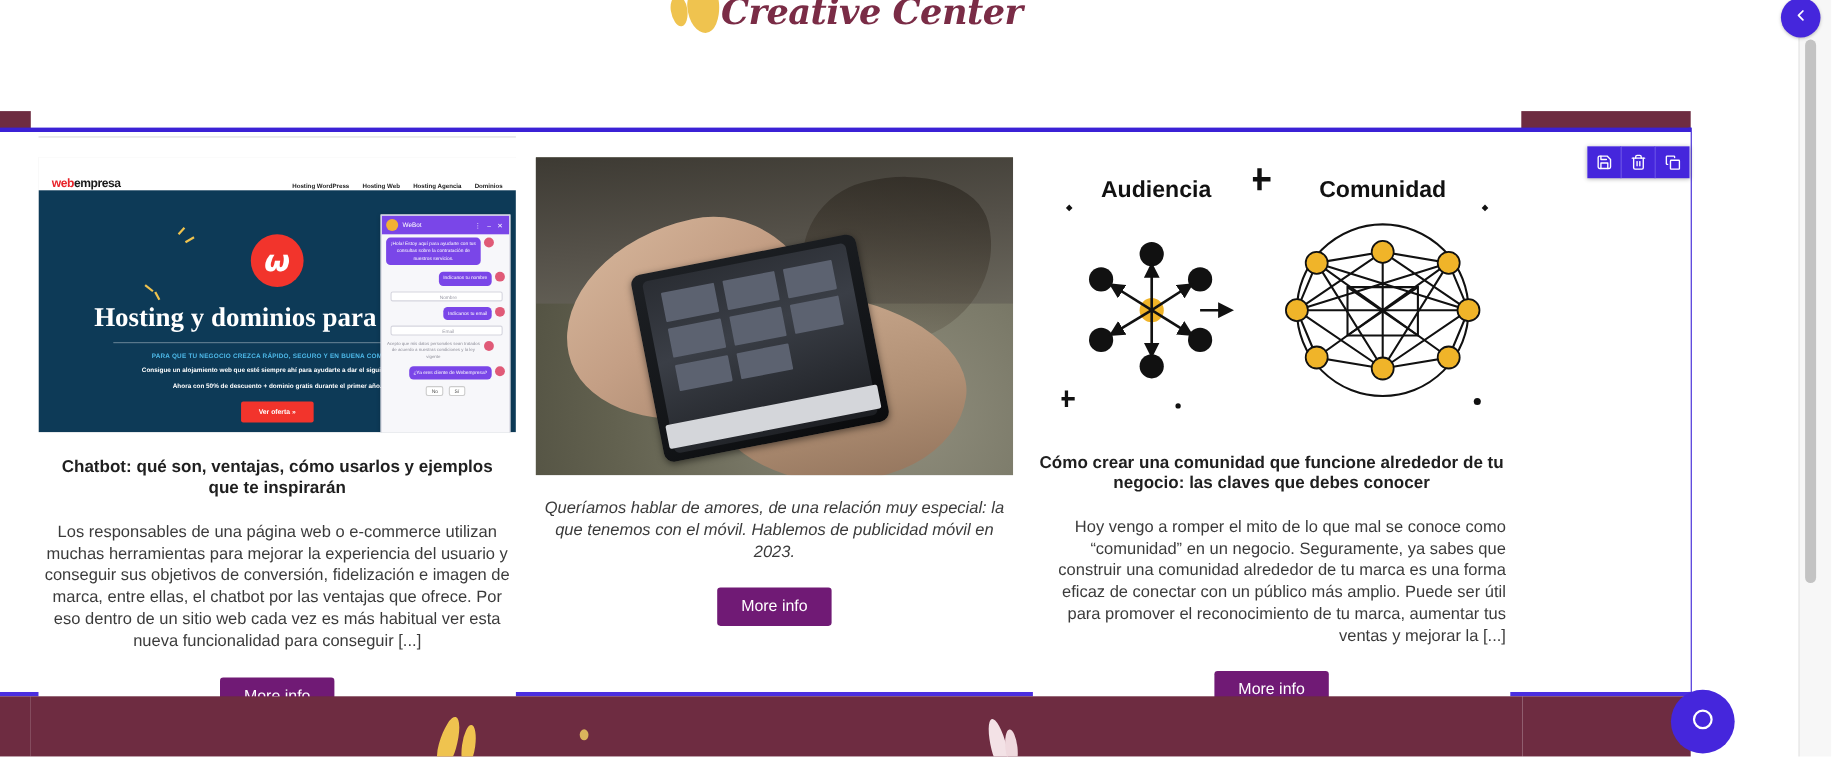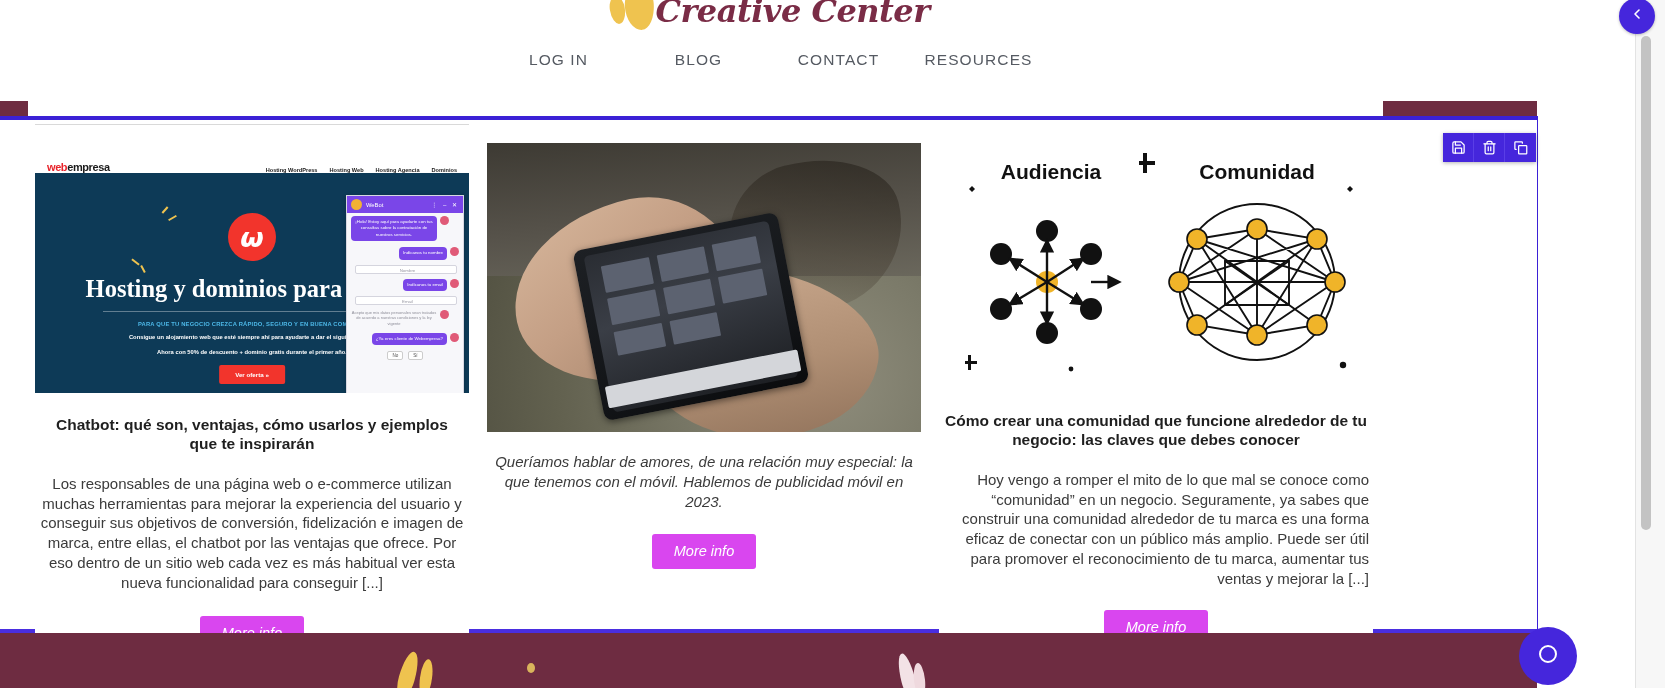--- a/index.html
+++ b/index.html
@@ -205,29 +205,28 @@
     padding: 0 6px;
   }
   .card-excerpt {
     font-size: 15px;
     color: #3b3b3b;
     line-height: 1.32;
     padding: 0 4px;
   }
   .more-btn {
     display: inline-block;
-    background: #d946ef;
+    background: #701a75;
     color: #ffffff;
     font-size: 14.5px;
     padding: 10px 22px;
     border: none;
     border-radius: 3px;
     cursor: pointer;
     line-height: 1;
-    font-style: italic;
   }
 
   #card-1 { left: 35px;  width: 434px; }
   #card-2 { left: 487px; width: 434px; }
   #card-3 { left: 939px; width: 434px; }
 
   #card-1 .card-thumb { height: 250px; margin-top: 18px; }
   #card-2 .card-thumb { height: 289px; margin-top: 18px; }
   #card-3 .card-thumb { height: 250px; margin-top: 18px; }
 
@@ -397,26 +396,20 @@
 
   <header class="site-header">
     <div class="logo-wrap">
       <div class="logo-mark">
         <div class="blob-a"></div>
         <div class="blob-b"></div>
       </div>
       <div class="logo-text">Creative Center</div>
     </div>
 
-    <nav class="main-nav">
-      <div class="nav-item">LOG IN</div>
-      <div class="nav-item">BLOG</div>
-      <div class="nav-item">CONTACT</div>
-      <div class="nav-item">RESOURCES</div>
-    </nav>
   </header>
 
   <div class="maroon-left-stub"></div>
   <div class="maroon-right-stub"></div>
   <div class="select-line-top"></div>
   <div class="select-line-left"></div>
   <div class="select-line-bottom"></div>
 
   <div class="edit-toolbar">
     <div class="tool-btn" title="Save">

